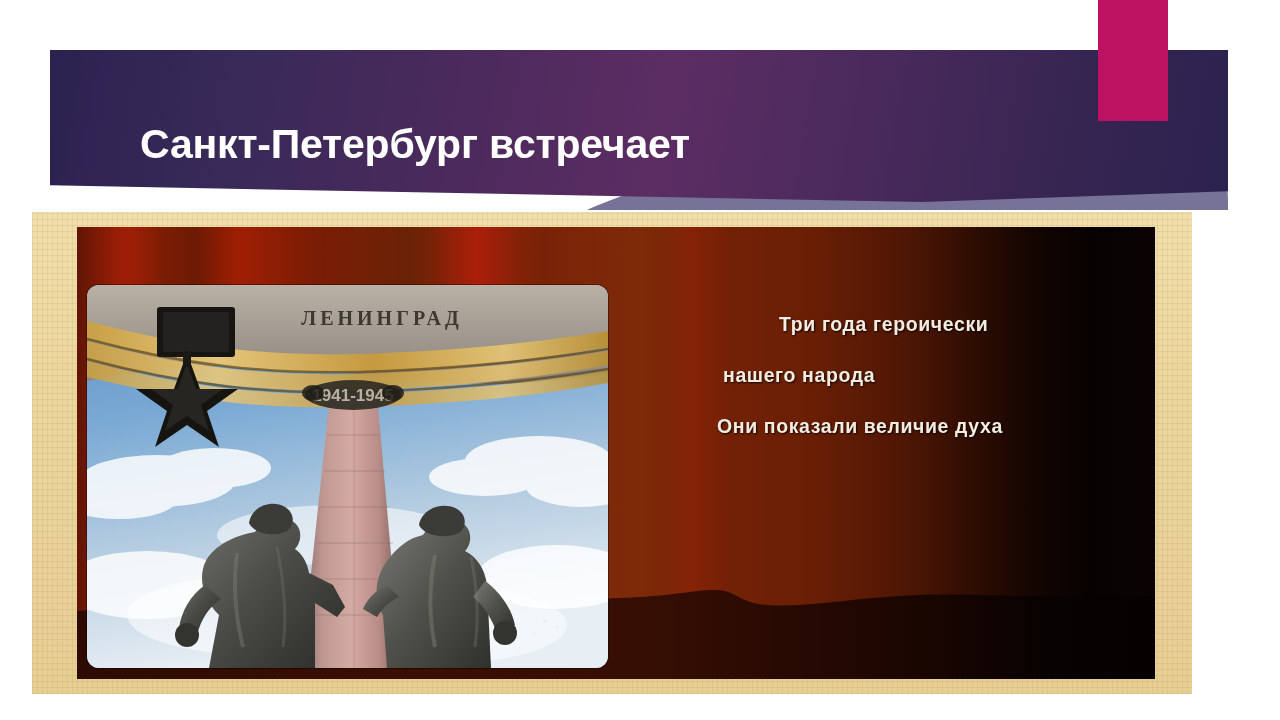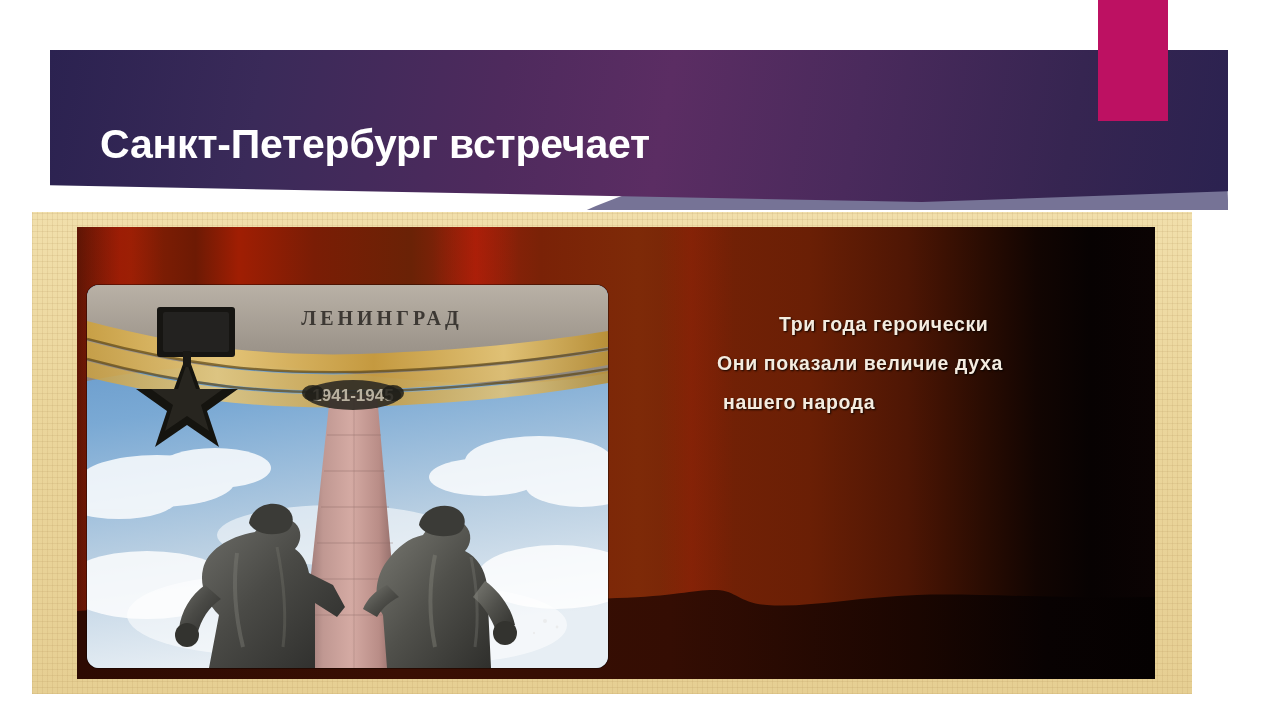--- a/index.html
+++ b/index.html
@@ -191,21 +191,21 @@
 
   
   .caption-block {
     position: absolute;
     left: 620px;
     top: 86px;
     width: 430px;
     z-index: 4;
     display: flex;
     flex-direction: column;
-    gap: 16px;
+    gap: 28px;
   }
   .caption-line {
     font-family: "Liberation Sans", sans-serif;
     font-size: 19.5px;
     font-weight: bold;
     color: #f4ece0;
     letter-spacing: .6px;
     text-shadow: 1px 1px 2px rgba(0,0,0,.85);
     white-space: nowrap;
   }
@@ -223,21 +223,21 @@
     height: 383px;
     border-radius: 12px;
     overflow: hidden;
     z-index: 5;
     box-shadow: 0 0 0 1px rgba(0,0,0,.35);
     background: #9fb6cf;
   }
   .monument-photo svg { display: block; width: 100%; height: 100%; }
 
   
-  .nosel { user-select: none; }
+  .nosel { user-select: none; margin-left: 40px; }
 </style>
 </head>
 <body>
 
 <div class="slide">
 
   <div class="banner-accent"></div>
   <div class="title-banner"></div>
   <div class="magenta-bar"></div>
 
@@ -262,22 +262,22 @@
         <path d="M0,40 C60,36 110,30 180,29 C250,28 300,36 360,36
                  C430,36 470,30 540,27 C600,25 620,18 640,19
                  C660,20 662,32 690,34 C730,37 780,26 840,24
                  C900,22 980,28 1078,26 L1078,108 L0,108 Z" fill="url(#waveGrad)"></path>
       </svg>
     </div>
 
 
     <div class="caption-block">
       <div class="caption-line c0 nosel">Три года  героически</div>
+      <div class="caption-line c3 nosel">нашего народа</div>
       <div class="caption-line c2 nosel">Они показали  величие духа</div>
-      <div class="caption-line c3 nosel">нашего народа</div>
     </div>
 
     <div class="monument-photo">
       <svg viewBox="0 0 521 383" preserveAspectRatio="none" aria-hidden="true">
         <defs>
           <linearGradient id="sky" x1="0" y1="0" x2="0.2" y2="1">
             <stop offset="0%" stop-color="#5b8fc4"></stop>
             <stop offset="35%" stop-color="#7aa9d4"></stop>
             <stop offset="70%" stop-color="#b9cfe2"></stop>
             <stop offset="100%" stop-color="#e7eef4"></stop>

